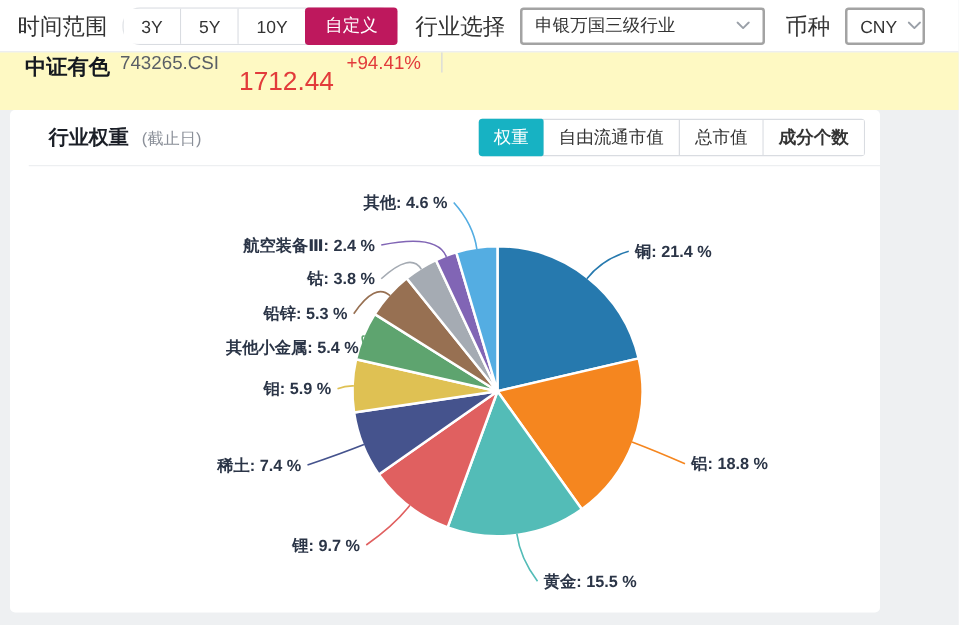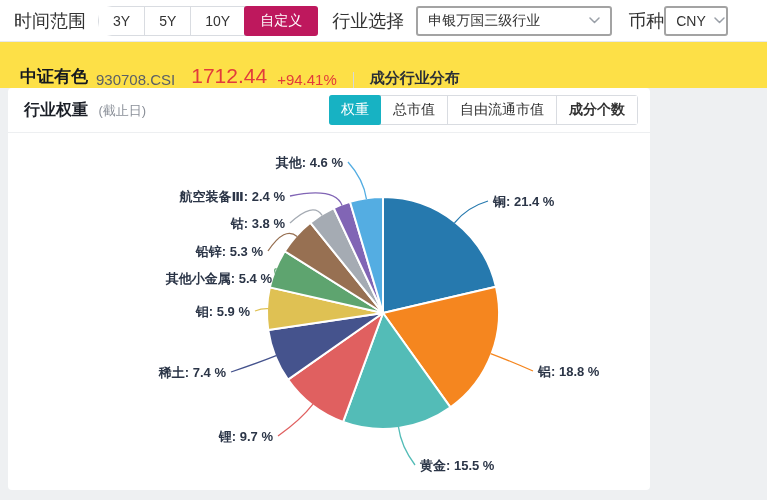--- a/index.html
+++ b/index.html
@@ -13,36 +13,36 @@
   .tb-label { font-size:18px; color:#333; white-space:nowrap; }
   .seg { display:inline-flex; border:1px solid #d9dce1; border-radius:14px; margin:0 14px 0 12px; background:#fff; }
   .seg-btn { font-family:inherit; font-size:14px; color:#333; background:#fff; border:none;
              border-right:1px solid #d9dce1; height:28px; padding:0 14px; cursor:pointer; }
   .seg-btn:last-child { border-right:none; }
   .seg-btn.active { background:#be185d; color:#fff; border-radius:3px; margin:-1px; height:30px; padding:0 16px; }
   .select { display:inline-flex; align-items:center; justify-content:space-between;
             border:2px solid #a3a3a3; border-radius:3px; height:30px; background:#fff;
             font-size:14px; color:#333; padding:0 10px; cursor:pointer; }
   .select-industry { width:196px; margin:0 16px 0 12px; }
-  .select-currency { width:64px; }
+  .select-currency { width:64px; margin-left:12px; }
   .chev { display:inline-flex; margin-left:8px; }
   .chev svg { display:block; }
 
   
-  .indexbar { height:46px; background:#fde047; display:flex; align-items:flex-end; padding:0 20px; }
+  .indexbar { height:46px; background:#fef9c3; display:flex; align-items:flex-start; padding:0 20px; }
   .idx-name { font-size:17px; font-weight:700; color:#14181f; }
   .idx-code { font-size:15px; color:#5a5f66; margin-left:8px; }
   .idx-price { font-size:21px; color:#e23b3b; margin-left:16px;margin-top:12px; }
   .idx-change { font-size:15px; color:#e23b3b; margin-left:10px; }
   .vdiv { width:1px; height:16px; background:#d5d8dd; margin:0 16px; }
   .idx-section { font-size:15px; color:#2b2f36; font-weight:700; }
 
   
-  .card { position:absolute; left:8px; top:88px; width:642px; height:402px;
-          background:#fff; border-radius:4px; overflow:hidden; }
+  .card { position:absolute; left:8px; top:88px; width:696px; height:402px;
+          background:#fff; border-radius:4px; overflow:hidden;padding-left:15px; }
   .card-head { height:45px; display:flex; align-items:center; justify-content:space-between;
                padding:0 12px 0 16px; border-bottom:1px solid #edeff1; }
   .card-title { font-size:16px; font-weight:700; color:#1b1f27; }
   .card-sub { font-size:13px; color:#8a8f98; margin-left:6px; }
   .tabs { display:inline-flex; border:1px solid #d9dce1; border-radius:3px; background:#fff; }
   .tab { font-family:inherit; font-size:14px; color:#333; background:#fff; border:none;
          border-right:1px solid #d9dce1; height:28px; padding:0 12px; cursor:pointer; white-space:nowrap; }
   .tab:last-child { border-right:none;font-weight:bold; }
   .tab.selected { background:#17b2c3; color:#fff; border-radius:3px; margin:-1px; height:30px; }
   .chart { width:750px; height:356px; }
@@ -76,37 +76,36 @@
       <span class="chev">
         <svg width="11" height="7" viewBox="0 0 11 7">
             <polyline points="1,1 5.5,5.5 10,1" fill="none" stroke="#9aa0a8" stroke-width="1.5" stroke-linecap="round" stroke-linejoin="round"></polyline>
           </svg>
       </span>
     </div>
   </header>
 
   <div class="indexbar">
     <span class="idx-name">中证有色</span>
-    <span class="idx-code">930708.CSI</span>
+    <span class="idx-code">743265.CSI</span>
     <span class="idx-price">1712.44</span>
     <span class="idx-change">+94.41%</span>
     <span class="vdiv"></span>
-    <span class="idx-section">成分行业分布</span>
   </div>
 
   <section class="card">
     <div class="card-head">
       <div>
         <span class="card-title">行业权重</span>
         <span class="card-sub">(截止日)</span>
       </div>
       <div class="tabs">
         <button class="tab selected">权重</button>
+        <button class="tab">自由流通市值</button>
         <button class="tab">总市值</button>
-        <button class="tab">自由流通市值</button>
         <button class="tab">成分个数</button>
       </div>
     </div>
     <div class="chart" id="chart-host">
         <svg width="750" height="356" viewBox="0 0 750 356">
           <path d="M375,180 L375,64 A116,116 0 0 1 487.974889116892,153.68129127358333 Z" fill="#2679ae" stroke="#fff" stroke-width="2" stroke-linejoin="round"></path>
           <path d="M446.4997913275572,89.92902887102983 Q458.9345376453932,74.26451215294806 480,68" fill="none" stroke="#2679ae" stroke-width="1.3"></path>
           <text x="485" y="68" text-anchor="start" dominant-baseline="central" font-size="13" font-weight="700" fill="#2b3547">铜: 21.4 %</text>
           <path d="M375,180 L487.974889116892,153.68129127358333 A116,116 0 0 1 442.4749959859582,274.3563718923896 Z" fill="#f5861f" stroke="#fff" stroke-width="2" stroke-linejoin="round"></path>
           <path d="M482.60534898179947,220.5720207840964 Q501.3193227177646,227.62802439872186 525,238" fill="none" stroke="#f5861f" stroke-width="1.3"></path>

